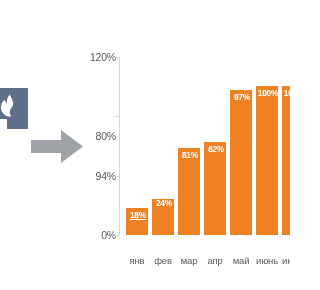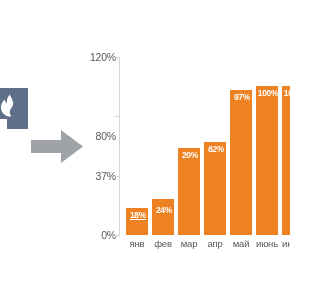--- a/index.html
+++ b/index.html
@@ -126,21 +126,21 @@
     color: #ffffff;
     letter-spacing: -0.3px;
     line-height: 1;
     white-space: nowrap;
   }
   .bar-cat {
     position: absolute;
     top: 100%;
     left: -4px;
     width: 30px;
-    margin-top: 4px;
+    margin-top: 21px;
     text-align: center;
     font-size: 9.5px;
     color: #58585a;
     letter-spacing: -0.2px;
     line-height: 1;
     white-space: nowrap;
   }
 </style>
 </head>
 <body>
@@ -157,47 +157,47 @@
 
   <svg id="arrow-shape" viewBox="0 0 52 33">
     <path d="M0 10 L30 10 L30 0 L52 16.5 L30 33 L30 23 L0 23 Z" fill="#9fa3a8"></path>
   </svg>
 
   <div id="chart">
 
     <div class="y-axis-labels">
       <div class="y-tick-label" style="top:57px;">120%</div>
       <div class="y-tick-label" style="top:116px;margin-top:20px;">80%</div>
-      <div class="y-tick-label" style="top:176px;">37%</div>
+      <div class="y-tick-label" style="top:176px;">94%</div>
       <div class="y-tick-label" style="top:235px;">0%</div>
     </div>
 
     <div class="axis-line"></div>
     <div class="axis-tick" style="top:57px;"></div>
     <div class="axis-tick" style="top:116px;"></div>
     <div class="axis-tick" style="top:176px;"></div>
     <div class="axis-tick" style="top:235px;"></div>
 
     <div class="plot-area">
 
       <div class="bar-group" style="left:6px;">
         <div class="bar-rect" style="height:27px;"></div>
         <div class="bar-value" style="bottom:16px;text-decoration:underline;">18%</div>
         <div class="bar-cat">янв</div>
       </div>
 
       <div class="bar-group" style="left:32px;">
         <div class="bar-rect" style="height:36px;"></div>
-        <div class="bar-value" style="bottom:21px;">24%</div>
+        <div class="bar-value" style="bottom:28px;">24%</div>
         <div class="bar-cat">фев</div>
       </div>
 
       <div class="bar-group" style="left:58px;">
         <div class="bar-rect" style="height:87px;"></div>
-        <div class="bar-value" style="bottom:76px;">20%</div>
+        <div class="bar-value" style="bottom:76px;">81%</div>
         <div class="bar-cat">мар</div>
       </div>
 
       <div class="bar-group" style="left:84px;">
         <div class="bar-rect" style="height:93px;"></div>
         <div class="bar-value" style="bottom:82px;font-style:italic;">62%</div>
         <div class="bar-cat">апр</div>
       </div>
 
       <div class="bar-group" style="left:110px;">

